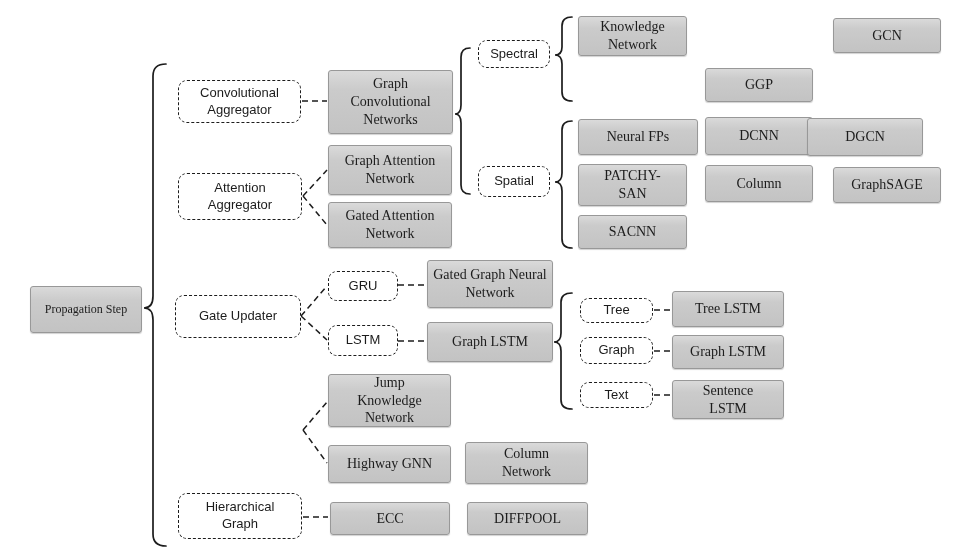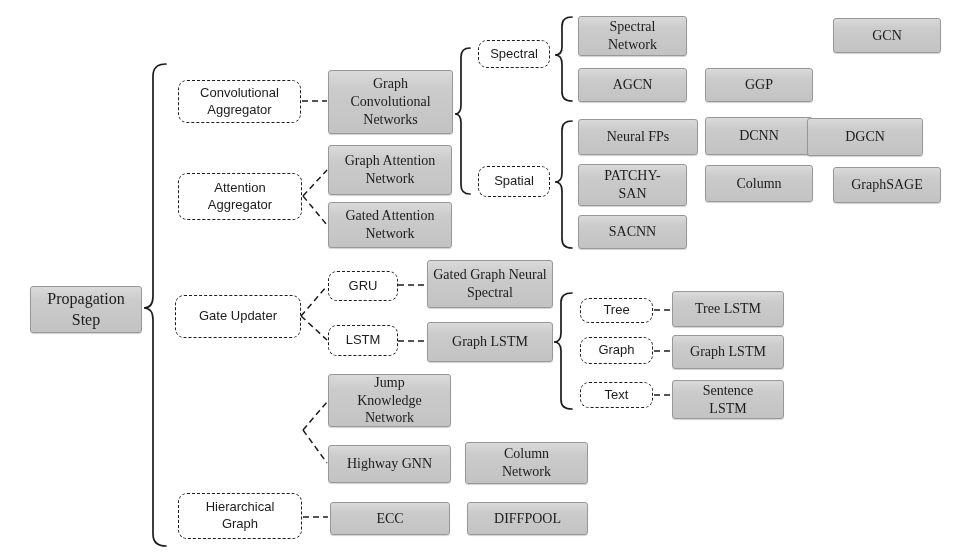--- a/index.html
+++ b/index.html
@@ -28,21 +28,21 @@
     padding:1px 5px;
   }
   .dashed{
     background:#ffffff;
     border:1.6px dashed #1c1c1c;
     border-radius:9px;
     font-size:13px;
     font-family:"Liberation Sans","DejaVu Sans",sans-serif;
     padding:1px 4px;
   }
-  .root-box{font-size:16px;justify-content:flex-end;}
+  .root-box{font-size:12px;}
   .pad-lg{padding:1px 33px;}
   .pad-md{padding:19px 14px;}
 </style>
 </head>
 <body>
 
 <div id="stage">
 
   <svg id="wires" viewBox="0 0 962 554" xmlns="http://www.w3.org/2000/svg">
     <g fill="none" stroke="#1c1c1c" stroke-width="1.7" stroke-linecap="round">
@@ -81,27 +81,24 @@
   <div class="node dashed" style="left:178px;top:80px;width:123px;height:43px">
     <span>Convolutional Aggregator</span>
   </div>
   <div class="node solid" style="left:328px;top:70px;width:125px;height:64px">
     <span>Graph Convolutional Networks</span>
   </div>
   <div class="node dashed" style="left:478px;top:40px;width:72px;height:28px">
     <span>Spectral</span>
   </div>
   <div class="node solid" style="left:578px;top:16px;width:109px;height:40px">
-    <span>Spectral Network</span>
+    <span>Knowledge Network</span>
   </div>
   <div class="node solid" style="left:833px;top:18px;width:108px;height:35px">
     <span>GCN</span>
-  </div>
-  <div class="node solid" style="left:578px;top:68px;width:109px;height:34px">
-    <span>AGCN</span>
   </div>
   <div class="node solid" style="left:705px;top:68px;width:108px;height:34px">
     <span>GGP</span>
   </div>
 
   <div class="node dashed" style="left:478px;top:166px;width:72px;height:31px">
     <span>Spatial</span>
   </div>
   <div class="node solid" style="left:578px;top:119px;width:120px;height:36px">
     <span>Neural FPs</span>
@@ -135,21 +132,21 @@
     <span>Gated Attention Network</span>
   </div>
 
   <div class="node dashed" style="left:175px;top:295px;width:126px;height:43px">
     <span>Gate Updater</span>
   </div>
   <div class="node dashed" style="left:328px;top:271px;width:70px;height:30px">
     <span>GRU</span>
   </div>
   <div class="node solid" style="left:427px;top:260px;width:126px;height:48px">
-    <span>Gated Graph Neural Spectral</span>
+    <span>Gated Graph Neural Network</span>
   </div>
   <div class="node dashed" style="left:328px;top:325px;width:70px;height:31px">
     <span>LSTM</span>
   </div>
   <div class="node solid" style="left:427px;top:322px;width:126px;height:40px">
     <span>Graph LSTM</span>
   </div>
 
   <div class="node dashed" style="left:580px;top:298px;width:73px;height:25px">
     <span>Tree</span>

